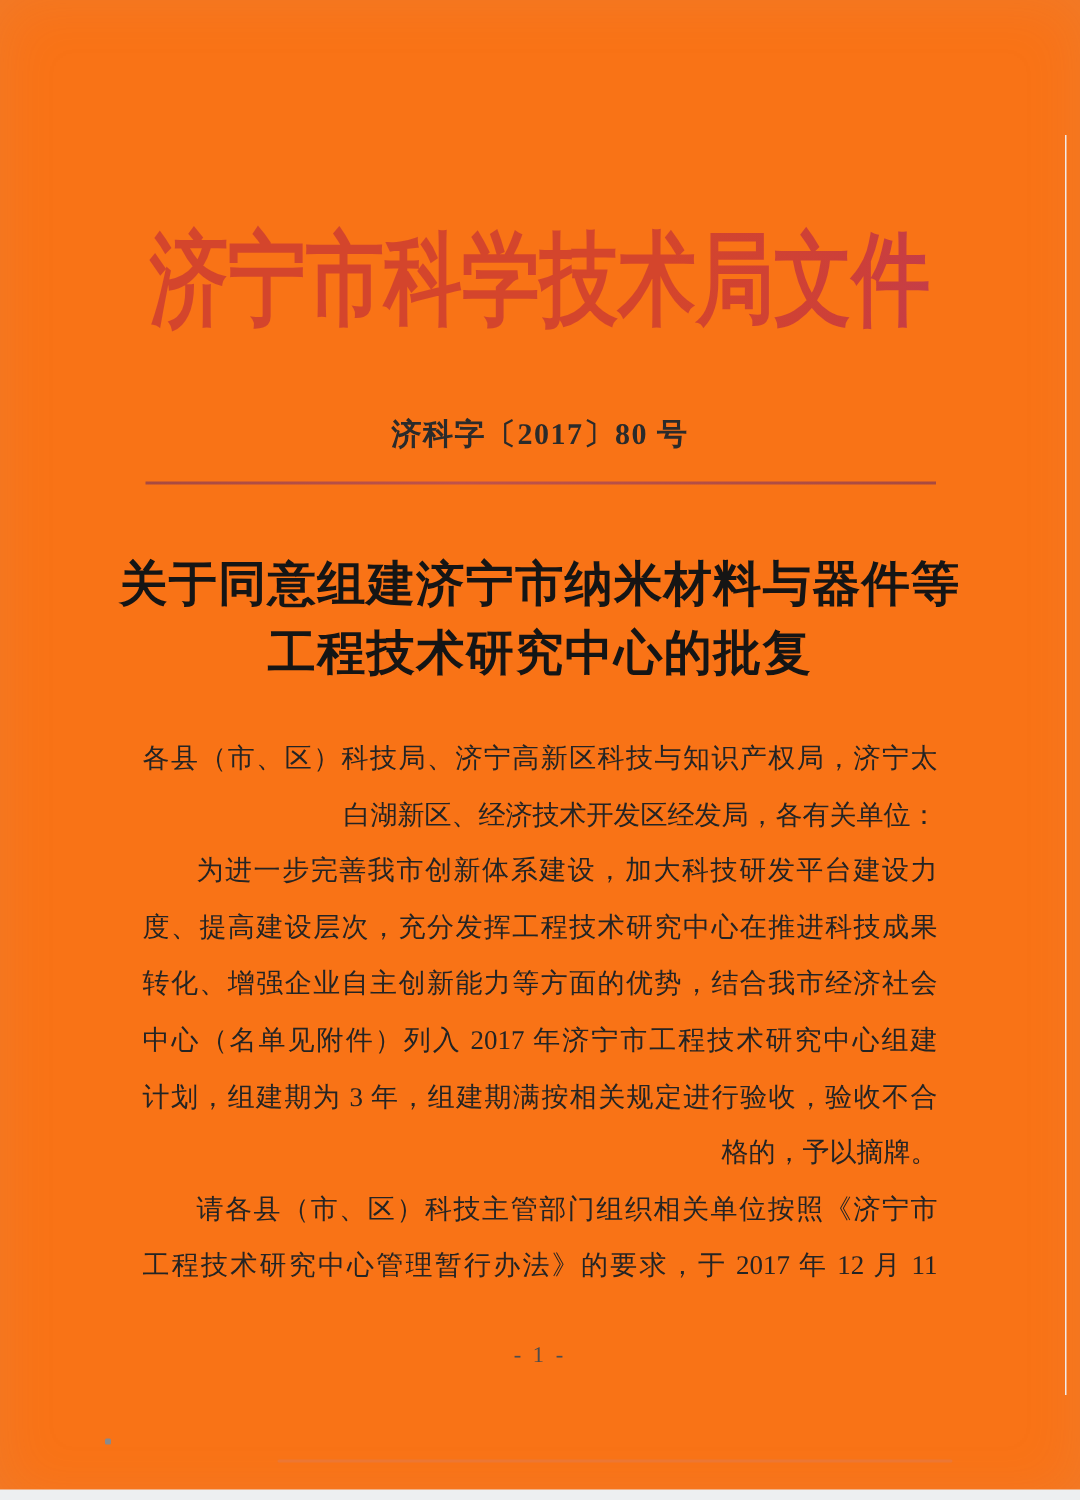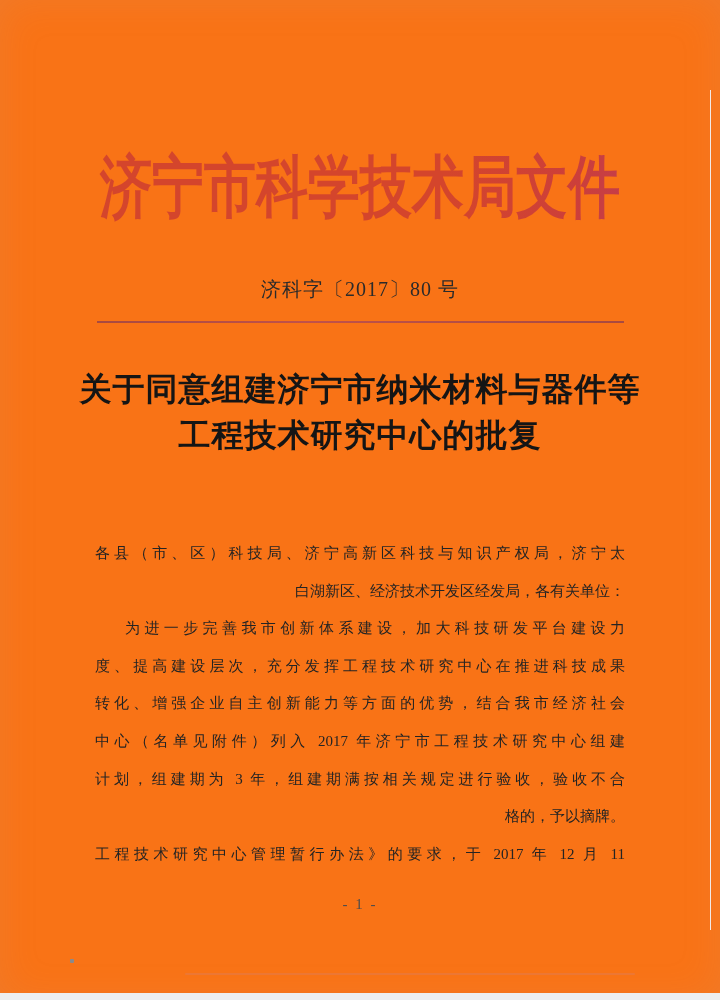--- a/index.html
+++ b/index.html
@@ -43,21 +43,21 @@
   }
   .doc-number {
     position: absolute;
     top: 276px;
     left: 0;
     width: 720px;
     text-align: center;
     font-size: 20px;
     letter-spacing: 1px;
     color: #2b2b2b;
-    font-weight: normal;
+    font-weight: bold;
   }
   .red-divider {
     position: absolute;
     top: 321px;
     left: 97px;
     width: 527px;
     height: 2px;
     background: linear-gradient(90deg, #a84a40, #c0524a 40%, #a84a40);
   }
   .doc-title {
@@ -70,24 +70,23 @@
     font-weight: bold;
     line-height: 46px;
     color: #151515;
     letter-spacing: 1px;
   }
   .body-text {
     position: absolute;
     top: 487px;
     left: 95px;
     width: 530px;
-    font-size: 15px;
+    font-size: 18px;
     line-height: 37.6px;
     color: #242424;
-    margin-top: 48px;
   }
   .body-text .line {
     white-space: nowrap;
   }
   .body-text .line.fill {
     text-align: justify;
     text-align-last: justify;
     white-space: normal;
   }
   .body-text .line.end {
@@ -160,20 +159,21 @@
 
   <div class="body-text">
     <div class="line fill">各县（市、区）科技局、济宁高新区科技与知识产权局，济宁太</div>
     <div class="line end">白湖新区、经济技术开发区经发局，各有关单位：</div>
     <div class="line fill indent">为进一步完善我市创新体系建设，加大科技研发平台建设力</div>
     <div class="line fill">度、提高建设层次，充分发挥工程技术研究中心在推进科技成果</div>
     <div class="line fill">转化、增强企业自主创新能力等方面的优势，结合我市经济社会</div>
     <div class="line fill">中心（名单见附件）列入 2017 年济宁市工程技术研究中心组建</div>
     <div class="line fill">计划，组建期为 3 年，组建期满按相关规定进行验收，验收不合</div>
     <div class="line end">格的，予以摘牌。</div>
+    <div class="line fill indent">请各县（市、区）科技主管部门组织相关单位按照《济宁市</div>
     <div class="line fill">工程技术研究中心管理暂行办法》的要求，于 2017 年 12 月 11</div>
   </div>
 
   <div class="page-number">- 1 -</div>
 
   <div class="right-edge-line"></div>
   <div class="pink-streak"></div>
   <div class="speck"></div>
   <div class="bottom-strip"></div>
 

